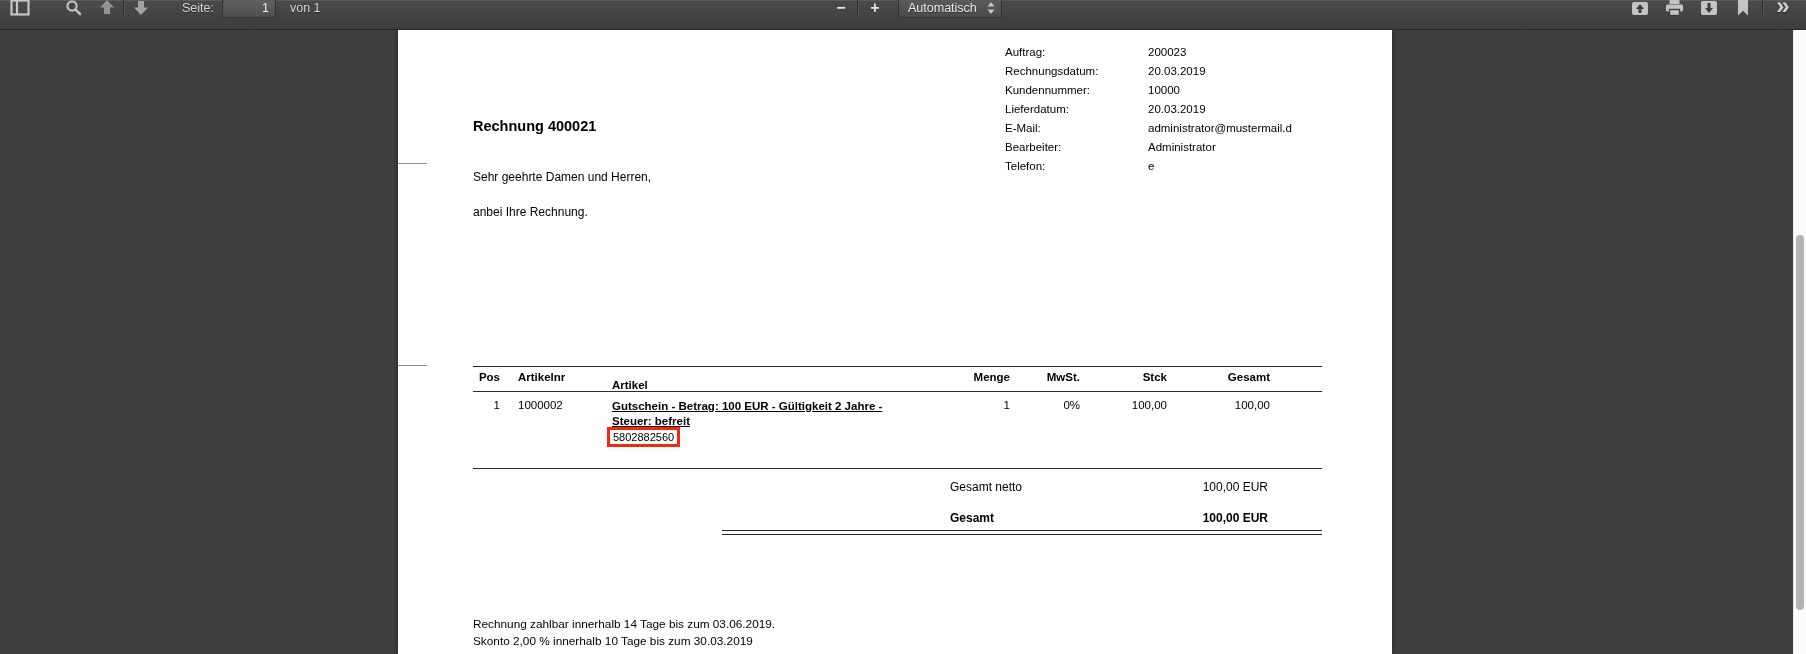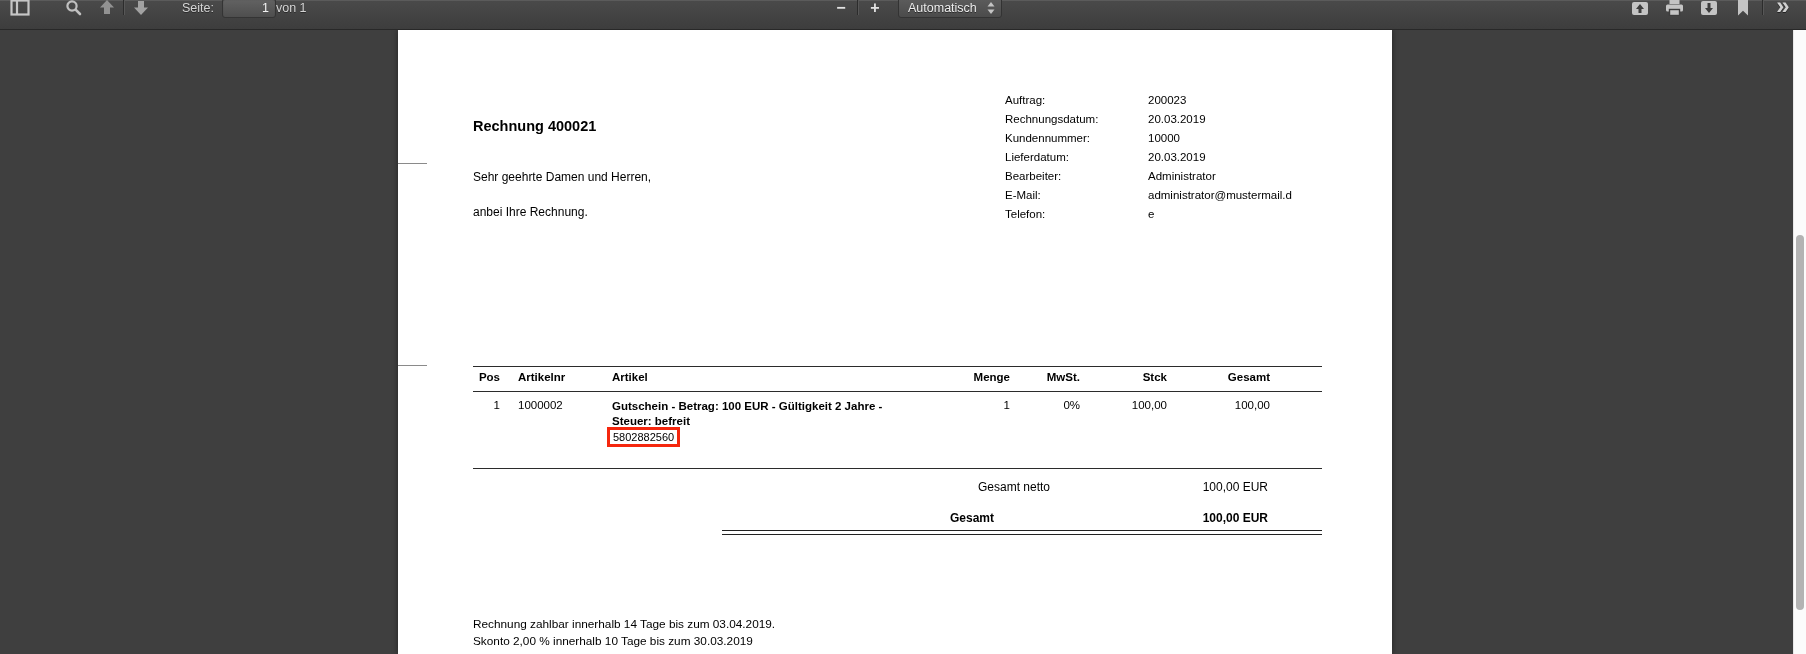--- a/index.html
+++ b/index.html
@@ -50,35 +50,35 @@
   .page { position:absolute; left:398px; top:0; width:994px; height:624px;
           background:#ffffff; box-shadow:0 0 6px rgba(0,0,0,.45); overflow:hidden;
           color:#000; }
   .abs { position:absolute; }
   .fold-mark { position:absolute; left:0; width:29px; height:1px; background:#8a8a8a; }
 
   .doc-title { left:75px; top:88px; font-size:14.5px; font-weight:bold; }
   .doc-greeting { left:75px; top:140px; font-size:12px; }
   .doc-intro { left:75px; top:175px; font-size:12px; }
 
-  .meta-block { left:607px; top:13px; font-size:11.5px; line-height:19px;margin-top:48px; }
+  .meta-block { left:607px; top:13px; font-size:11.5px; line-height:19px; }
   .meta-row { display:flex; }
   .meta-label { width:143px; }
   .meta-value { white-space:nowrap; }
 
   .table-area { left:75px; top:0; width:849px; height:624px; font-size:11.5px; }
   .hline { position:absolute; left:0; width:849px; height:1px; background:#2b2b2b; }
   .th { position:absolute; font-weight:bold; top:341px; }
   .cell { position:absolute; top:369px; }
   .ra { text-align:right; }
-  .artikel-bold { font-weight:bold; line-height:14.5px; }
+  .artikel-bold { font-weight:bold; line-height:14.5px;text-decoration:underline; }
   .code-box { position:absolute; left:134px; top:397px; border:3px solid #f5270e;
               padding:0 3px; font-size:11px; line-height:14px; }
 
-  .totals-label-1 { left:552px; top:450px; font-size:12px;margin-left:28px; }
+  .totals-label-1 { left:552px; top:450px; font-size:12px; }
   .totals-value-1 { left:670px; top:450px; width:200px; text-align:right; font-size:12px; }
   .totals-label-2 { left:552px; top:481px; font-size:12px; font-weight:bold; }
   .totals-value-2 { left:670px; top:481px; width:200px; text-align:right; font-size:12px; font-weight:bold; }
   .double-line { left:324px; top:500px; width:600px; height:5px;
                  border-top:1.5px solid #222; border-bottom:1.5px solid #222; }
 
   .footer-1 { left:75px; top:553px; font-size:11.8px; }
   .footer-2 { left:75px; top:586px; font-size:11.8px; line-height:16.5px; }
 </style>
 </head>
@@ -113,21 +113,21 @@
     <div class="tb-divider"></div>
     <button class="tb-btn">
       <span class="icon">
         <svg width="16" height="15" viewBox="0 0 16 15">
           <path d="M8 15 L1 7.5 H5 V1 H11 V7.5 H15 Z" fill="#a2a2a2"></path>
         </svg>
       </span>
     </button>
     <span class="tb-label" style="margin-left:30px;">Seite:</span>
     <input class="page-input" value="1" style="">
-    <span class="tb-label" style="margin-left:0;">von 1</span>
+    <span class="tb-label" style="margin-left:14px;">von 1</span>
   </div>
 
   <div class="tb-group tb-center">
     <button class="tb-btn">
       <span class="zoom-text">−</span>
     </button>
     <div class="tb-divider"></div>
     <button class="tb-btn">
       <span class="zoom-text">+</span>
     </button>
@@ -204,39 +204,39 @@
       </div>
       <div class="meta-row">
         <span class="meta-label">Kundennummer:</span>
         <span class="meta-value">10000</span>
       </div>
       <div class="meta-row">
         <span class="meta-label">Lieferdatum:</span>
         <span class="meta-value">20.03.2019</span>
       </div>
       <div class="meta-row">
+        <span class="meta-label">E-Mail:</span>
+        <span class="meta-value">administrator@mustermail.d</span>
+      </div>
+      <div class="meta-row">
         <span class="meta-label">Bearbeiter:</span>
         <span class="meta-value">Administrator</span>
       </div>
       <div class="meta-row">
-        <span class="meta-label">E-Mail:</span>
-        <span class="meta-value">administrator@mustermail.d</span>
-      </div>
-      <div class="meta-row">
         <span class="meta-label">Telefon:</span>
         <span class="meta-value">e</span>
       </div>
     </div>
 
     <div class="abs table-area">
       <div class="hline" style="top:336px;"></div>
 
       <span class="th ra" style="left:0; width:27px;">Pos</span>
       <span class="th" style="left:45px;">Artikelnr</span>
-      <span class="th" style="left:139px;">Artikel</span>
+      <span class="th" style="left:139px;margin-top:8px;">Artikel</span>
       <span class="th ra" style="left:457px; width:80px;">Menge</span>
       <span class="th ra" style="left:527px; width:80px;">MwSt.</span>
       <span class="th ra" style="left:594px; width:100px;text-align:right;">Stck</span>
       <span class="th ra" style="left:697px; width:100px;">Gesamt</span>
 
       <div class="hline" style="top:361px;"></div>
 
       <span class="cell ra" style="left:0; width:27px;">1</span>
       <span class="cell" style="left:45px;">1000002</span>
       <div class="cell artikel-bold" style="left:139px; width:345px;">
@@ -254,21 +254,21 @@
       <div class="hline" style="top:438px;"></div>
     </div>
 
     <span class="abs totals-label-1">Gesamt netto</span>
     <span class="abs totals-value-1">100,00 EUR</span>
     <span class="abs totals-label-2">Gesamt</span>
     <span class="abs totals-value-2">100,00 EUR</span>
     <div class="abs double-line"></div>
 
     <div class="abs footer-2">
-      <div>Rechnung zahlbar innerhalb 14 Tage bis zum 03.04.2019.</div>
+      <div>Rechnung zahlbar innerhalb 14 Tage bis zum 03.06.2019.</div>
       <div>Skonto 2,00 % innerhalb 10 Tage bis zum 30.03.2019</div>
     </div>
   </div>
 
   <div class="scrollbar-track">
     <div class="scrollbar-thumb"></div>
   </div>
 </div>
 
 </body></html>

